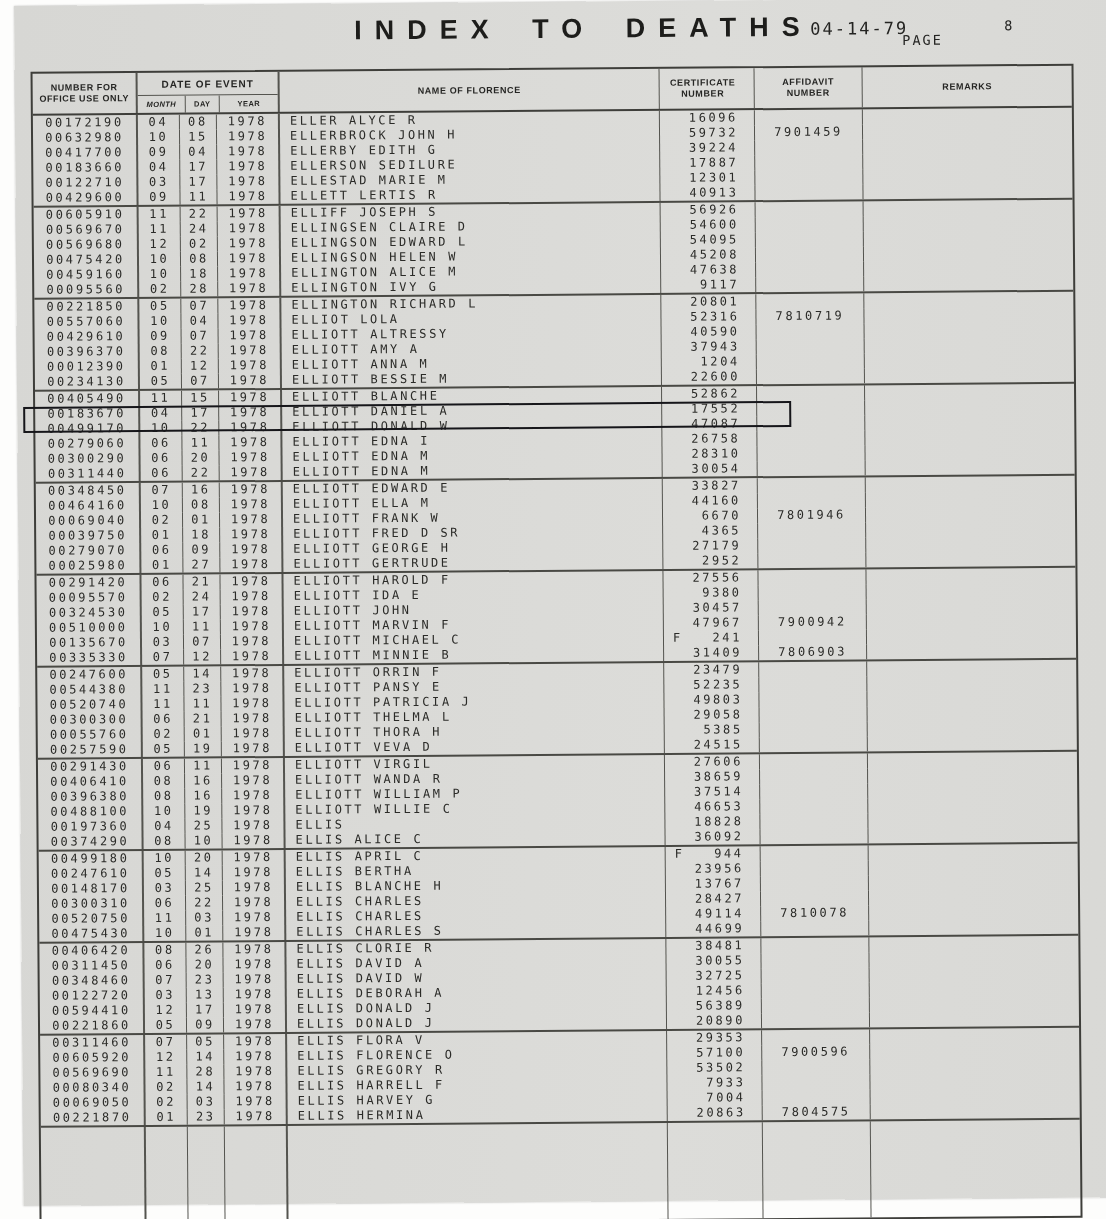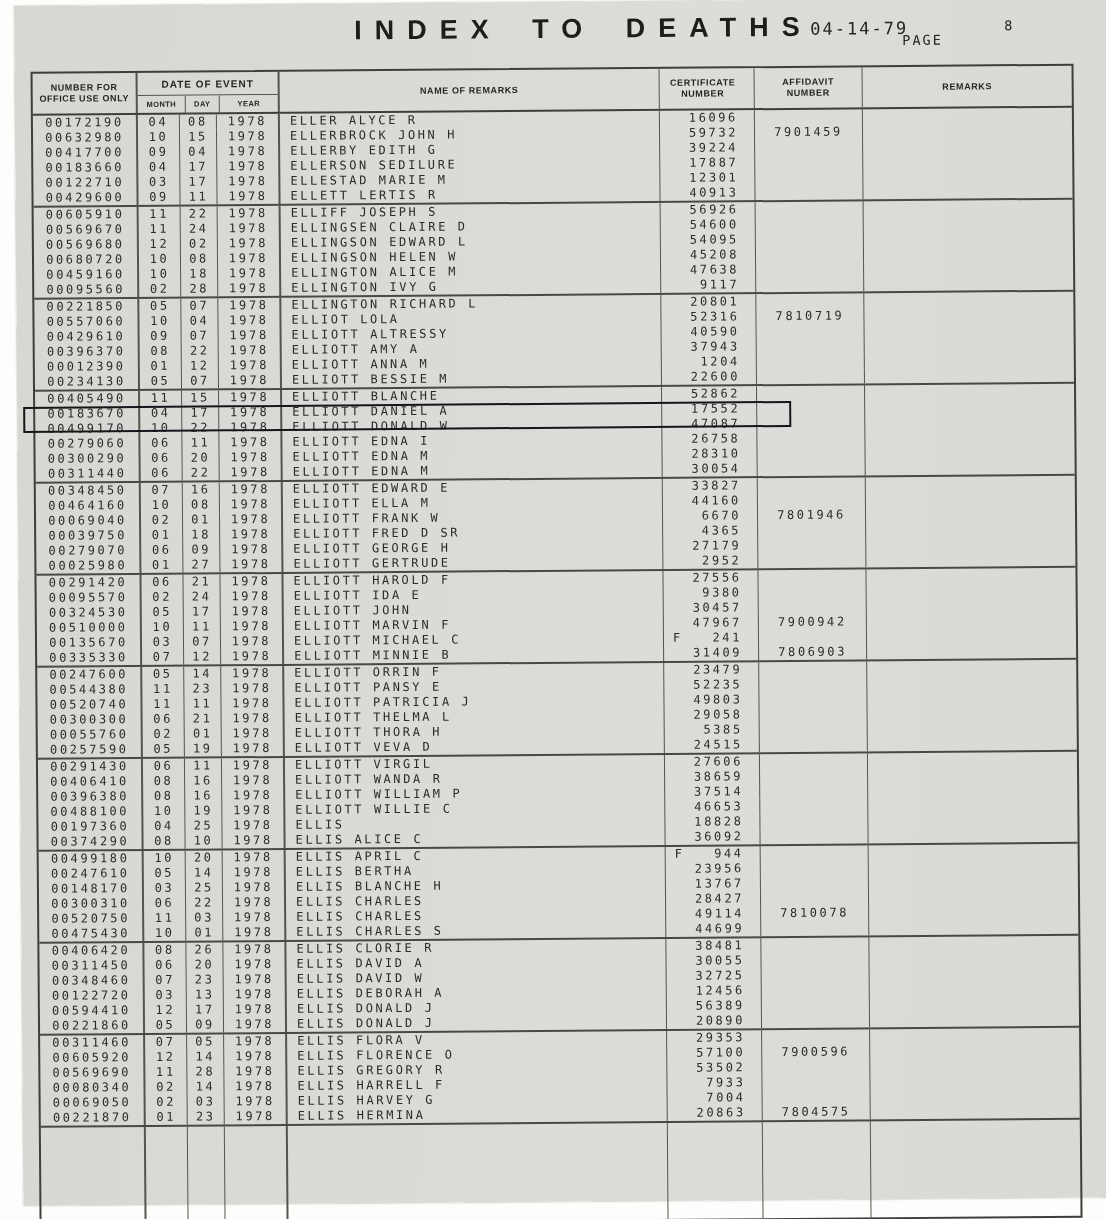--- a/index.html
+++ b/index.html
@@ -53,21 +53,21 @@
   .thead{display:flex;height:40px;border-bottom:2.5px solid #3e3e3a;
     font-family:"Liberation Sans",sans-serif;font-weight:bold;color:#262624;}
   .thead .c{display:flex;flex-direction:column;align-items:center;justify-content:center;
     font-size:9px;letter-spacing:.6px;line-height:11px;}
   .dategroup{width:142px;box-sizing:border-box;border-right:2px solid #54544f;display:flex;flex-direction:column;}
   .dategroup .dg-top{height:22px;display:flex;align-items:center;justify-content:center;
     font-size:10px;letter-spacing:1px;border-bottom:1.5px solid #54544f;}
   .dategroup .dg-bot{flex:1;display:flex;}
   .dg-bot .sc{box-sizing:border-box;display:flex;align-items:center;justify-content:center;
     font-size:7.5px;letter-spacing:.4px;border-right:1px solid #54544f;}
-  .dg-bot .sc.m{width:52px;}
+  .dg-bot .sc.m{width:52px;font-style:italic;}
   .dg-bot .sc.d{width:37px;}
   .dg-bot .sc.y{width:63px;border-right:none;}
   
   .trow{display:flex;height:15px;line-height:15px;font-size:12px;letter-spacing:2.6px;color:#2b2b28;}
   .trow.gsep{border-top:2px solid #494944;}
   .trow .c{height:100%;}
   .cp{position:absolute;left:9px;top:0;}
   
   .tfoot{display:flex;height:96px;border-top:2px solid #494944;}
   .tfoot .c{height:100%;}
@@ -100,21 +100,21 @@
       </div>
       <div class="dategroup">
         <div class="dg-top">DATE OF EVENT</div>
         <div class="dg-bot">
           <div class="sc m">MONTH</div>
           <div class="sc d">DAY</div>
           <div class="sc y">YEAR</div>
         </div>
       </div>
       <div class="c name" style="display:flex;align-items:center;justify-content:center;padding-left:0;">
-        <span>NAME OF REMARKS</span>
+        <span>NAME OF FLORENCE</span>
       </div>
       <div class="c cert" style="text-align:left;padding-right:8px;">
         <span>CERTIFICATE</span>
         <span>NUMBER</span>
       </div>
       <div class="c aff">
         <span>AFFIDAVIT</span>
         <span>NUMBER</span>
       </div>
       <div class="c rem">
@@ -225,21 +225,21 @@
     <div class="c day">02</div>
     <div class="c yr">1978</div>
     <div class="c name">ELLINGSON EDWARD L</div>
     <div class="c cert">
       <span class="cp"></span><span>54095</span>
     </div>
     <div class="c aff"></div>
     <div class="c rem"></div>
   </div>
         <div class="trow">
-    <div class="c num">00680720</div>
+    <div class="c num">00475420</div>
     <div class="c mon">10</div>
     <div class="c day">08</div>
     <div class="c yr">1978</div>
     <div class="c name">ELLINGSON HELEN W</div>
     <div class="c cert">
       <span class="cp"></span><span>45208</span>
     </div>
     <div class="c aff"></div>
     <div class="c rem"></div>
   </div>

